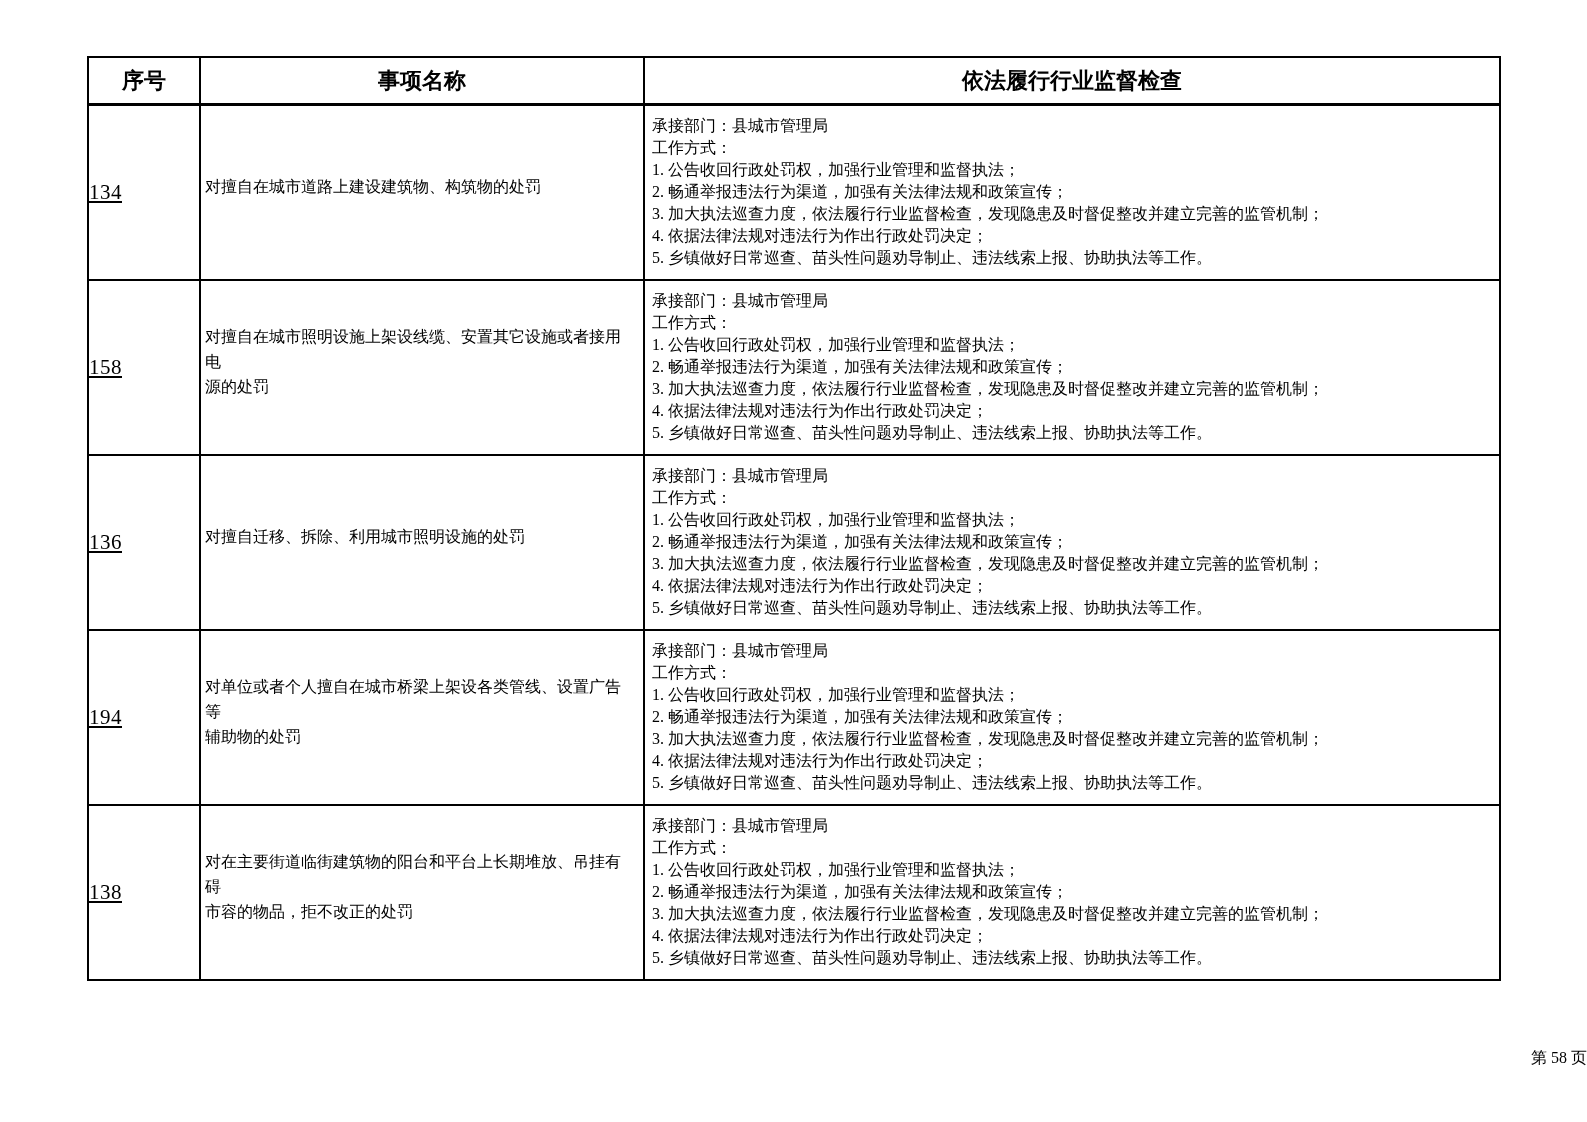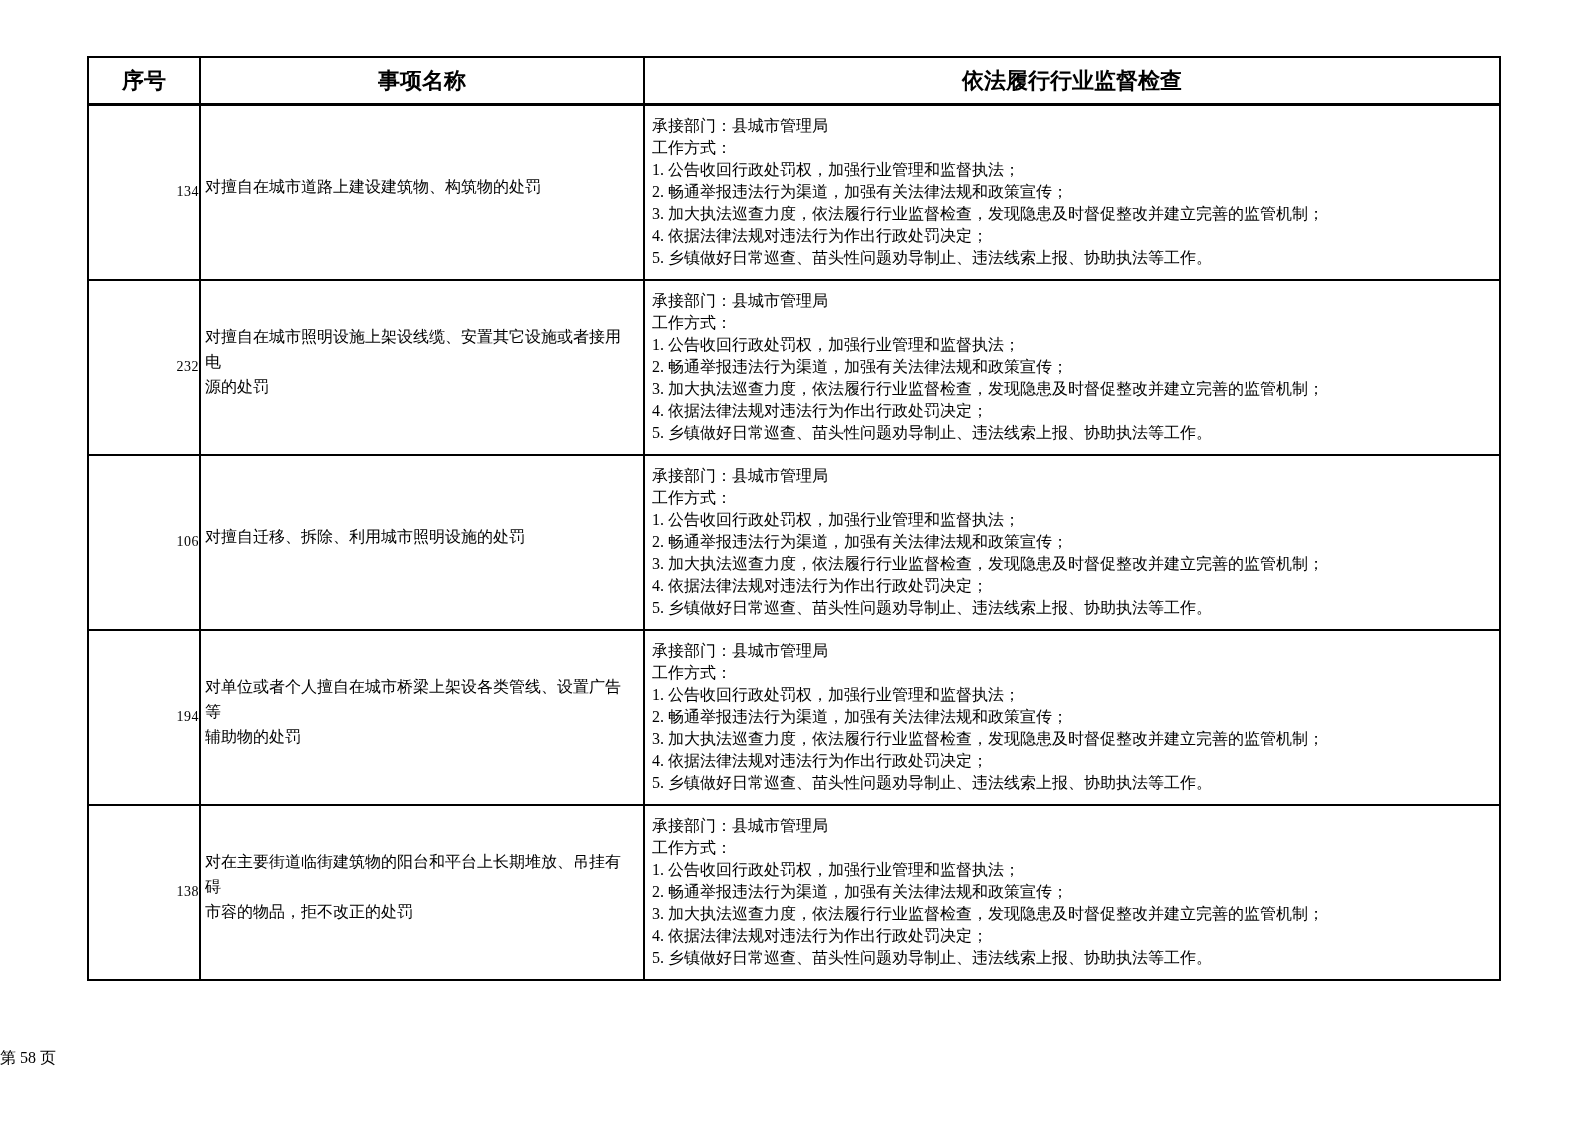--- a/index.html
+++ b/index.html
@@ -42,42 +42,43 @@
   .doc-table tbody tr {
     height: 175px;
   }
   .doc-table td {
     vertical-align: middle;
     font-size: 16px;
     padding: 0;
     margin-top: 8px;
   }
   td.seq-cell {
-    text-align: right;
-    font-size: 14px;
+    text-align: left;
+    font-size: 21px;
     letter-spacing: 0.5px;
+    text-decoration: underline;
   }
   td.item-cell {
     padding: 4px 8px 16px 4px;
     line-height: 25px;
     white-space: pre-line;
     text-align: left;
   }
   td.detail-cell {
     padding: 4px 10px 4px 7px;
     line-height: 22px;
     white-space: pre-line;
     text-align: left;
   }
   .page-footer {
     position: absolute;
     left: 0;
     top: 1048px;
     width: 1587px;
-    text-align: left;
+    text-align: right;
     font-size: 16px;
     color: #000000;
   }
   col.c-seq  { width: 112px; }
   col.c-item { width: 444px; }
   col.c-det  { width: 856px; }
 </style>
 </head>
 <body>
 
@@ -100,33 +101,33 @@
       <td class="item-cell">对擅自在城市道路上建设建筑物、构筑物的处罚</td>
       <td class="detail-cell">承接部门：县城市管理局
 工作方式：
 1. 公告收回行政处罚权，加强行业管理和监督执法；
 2. 畅通举报违法行为渠道，加强有关法律法规和政策宣传；
 3. 加大执法巡查力度，依法履行行业监督检查，发现隐患及时督促整改并建立完善的监管机制；
 4. 依据法律法规对违法行为作出行政处罚决定；
 5. 乡镇做好日常巡查、苗头性问题劝导制止、违法线索上报、协助执法等工作。</td>
     </tr>
     <tr>
-      <td class="seq-cell">232</td>
+      <td class="seq-cell">158</td>
       <td class="item-cell">对擅自在城市照明设施上架设线缆、安置其它设施或者接用电
 源的处罚</td>
       <td class="detail-cell">承接部门：县城市管理局
 工作方式：
 1. 公告收回行政处罚权，加强行业管理和监督执法；
 2. 畅通举报违法行为渠道，加强有关法律法规和政策宣传；
 3. 加大执法巡查力度，依法履行行业监督检查，发现隐患及时督促整改并建立完善的监管机制；
 4. 依据法律法规对违法行为作出行政处罚决定；
 5. 乡镇做好日常巡查、苗头性问题劝导制止、违法线索上报、协助执法等工作。</td>
     </tr>
     <tr>
-      <td class="seq-cell">106</td>
+      <td class="seq-cell">136</td>
       <td class="item-cell">对擅自迁移、拆除、利用城市照明设施的处罚</td>
       <td class="detail-cell">承接部门：县城市管理局
 工作方式：
 1. 公告收回行政处罚权，加强行业管理和监督执法；
 2. 畅通举报违法行为渠道，加强有关法律法规和政策宣传；
 3. 加大执法巡查力度，依法履行行业监督检查，发现隐患及时督促整改并建立完善的监管机制；
 4. 依据法律法规对违法行为作出行政处罚决定；
 5. 乡镇做好日常巡查、苗头性问题劝导制止、违法线索上报、协助执法等工作。</td>
     </tr>
     <tr>

